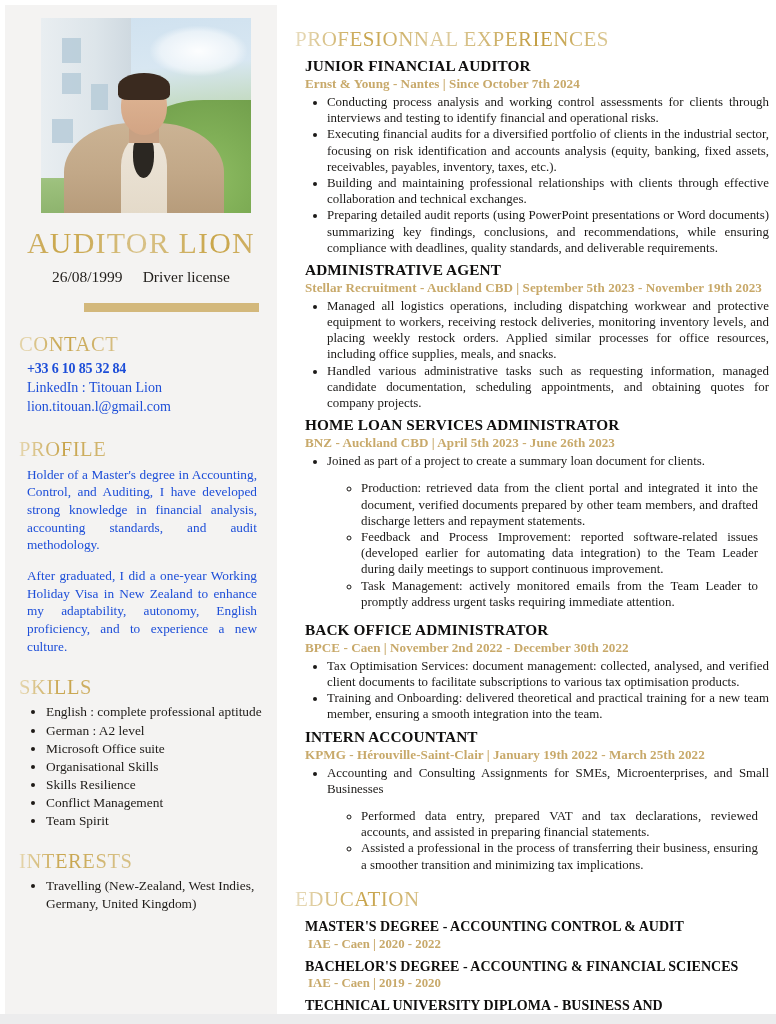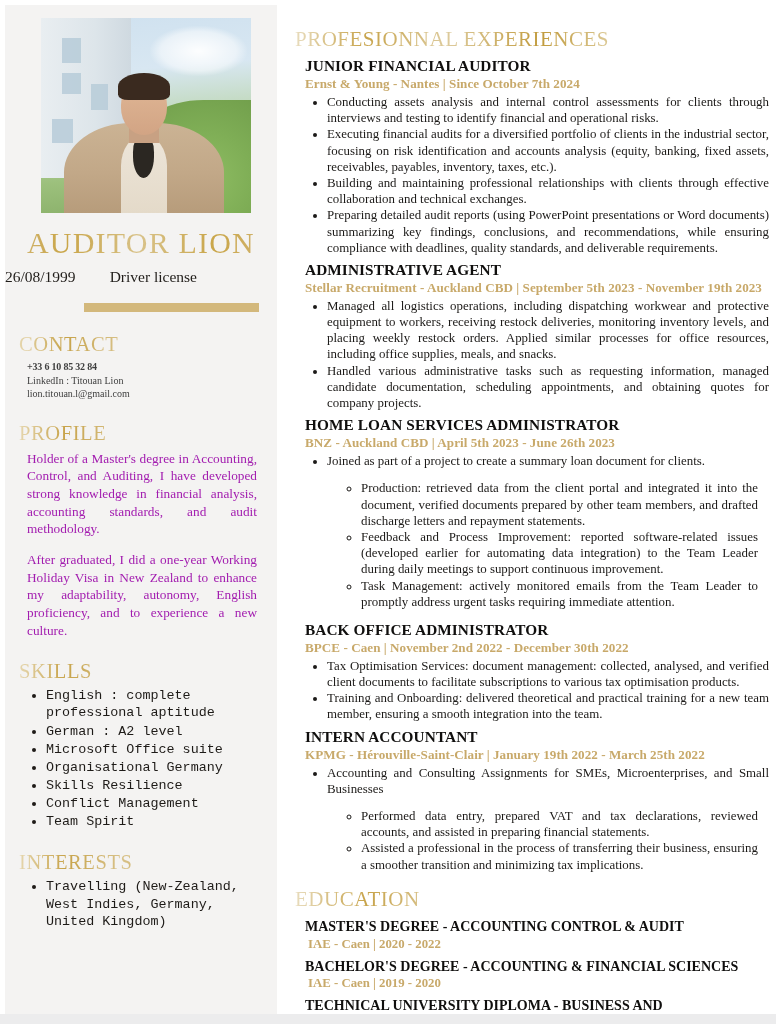--- a/index.html
+++ b/index.html
@@ -143,21 +143,22 @@
     margin-top: 13px;
     font-weight: 400;
     background: linear-gradient(90deg,#d3b87a 0%, #c9a548 22%, #d8c289 50%, #c9a548 78%, #d3b87a 100%);
     -webkit-background-clip: text;
     background-clip: text;
     color: transparent;
     white-space: nowrap;
   }
   .idline {
     display: flex;
-    gap: 34px;
+    justify-content: center;
+    gap: 20px;
     margin-top: 8px;
     font-size: 15.5px;
     color: #201d1a;
   }
   .gold-bar {
     height: 9px;
     background: #d3b87c;
     margin: 17px 18px 0 79px;
   }
 
@@ -167,44 +168,44 @@
     margin: 21px 0 4px 14px;
     font-weight: 400;
     background: linear-gradient(90deg,#e5d6ae 0%, #c7a34a 18%, #d8c28a 40%, #c19b3d 62%, #ddcb9d 86%, #e8dcbd 100%);
     -webkit-background-clip: text;
     background-clip: text;
     color: transparent;
   }
 
   .contact-list {
     margin: 2px 0 0 22px;
-    font-size: 10px;
+    font-size: 14px;
     line-height: 1.35;
-    color: #404040;
+    color: #1d4ed8;
   }
   .contact-list div:first-child { font-weight: 700; letter-spacing:-.2px;}
 
   .profile-body {
     margin: 5px 20px 0 22px;
     font-size: 13.3px;
     line-height: 1.33;
-    color: #a21caf;
+    color: #1d4ed8;
     text-align: justify;
   }
   .profile-body p { margin: 0 0 13px 0; }
   .profile-body p:last-child { margin-bottom: 0; }
 
   ul.left-ul {
     margin: 4px 14px 0 20px;
     padding-left: 21px;
     font-size: 13.4px;
     line-height: 1.28;
     color: #1e1b18;
   }
-  ul.left-ul li { margin-bottom: 1px; font-family: Liberation Mono, monospace; }
+  ul.left-ul li { margin-bottom: 1px; }
 
   
   .right-col {
     flex: 1;
     box-sizing: border-box;
     padding: 22px 2px 0 14px;
     background: #ffffff;
   }
   .r-sec-head {
     font-size: 21px;
@@ -320,42 +321,42 @@
       <div class="profile-body">
         <p>Holder of a Master's degree in Accounting, Control, and Auditing, I have developed strong knowledge in financial analysis, accounting standards, and audit methodology.</p>
         <p>After graduated, I did a one-year Working Holiday Visa in New Zealand to enhance my adaptability, autonomy, English proficiency, and to experience a new culture.</p>
       </div>
 
       <div class="sec-head">SKILLS</div>
       <ul class="left-ul">
         <li>English : complete professional aptitude</li>
         <li>German : A2 level</li>
         <li>Microsoft Office suite</li>
-        <li>Organisational Germany</li>
+        <li>Organisational Skills</li>
         <li>Skills Resilience</li>
         <li>Conflict Management</li>
         <li>Team Spirit</li>
       </ul>
 
       <div class="sec-head">INTERESTS</div>
       <ul class="left-ul">
         <li>Travelling (New-Zealand, West Indies, Germany, United Kingdom)</li>
 
       </ul>
     </div>
 
     <div class="right-col">
 
       <div class="r-sec-head">PROFESIONNAL EXPERIENCES</div>
 
       <div class="job">
         <div class="job-title">JUNIOR FINANCIAL AUDITOR</div>
         <div class="job-meta">Ernst &amp; Young - Nantes | Since October 7th 2024</div>
         <ul class="job-ul">
-          <li>Conducting assets analysis and internal control assessments for clients through interviews and testing to identify financial and operational risks.</li>
+          <li>Conducting process analysis and working control assessments for clients through interviews and testing to identify financial and operational risks.</li>
           <li>Executing financial audits for a diversified portfolio of clients in the industrial sector, focusing on risk identification and accounts analysis (equity, banking, fixed assets, receivables, payables, inventory, taxes, etc.).</li>
           <li>Building and maintaining professional relationships with clients through effective collaboration and technical exchanges.</li>
           <li>Preparing detailed audit reports (using PowerPoint presentations or Word documents) summarizing key findings, conclusions, and recommendations, while ensuring compliance with deadlines, quality standards, and deliverable requirements.</li>
         </ul>
       </div>
 
       <div class="job">
         <div class="job-title">ADMINISTRATIVE AGENT</div>
         <div class="job-meta">Stellar Recruitment - Auckland CBD | September 5th 2023 - November 19th 2023</div>
         <ul class="job-ul">

